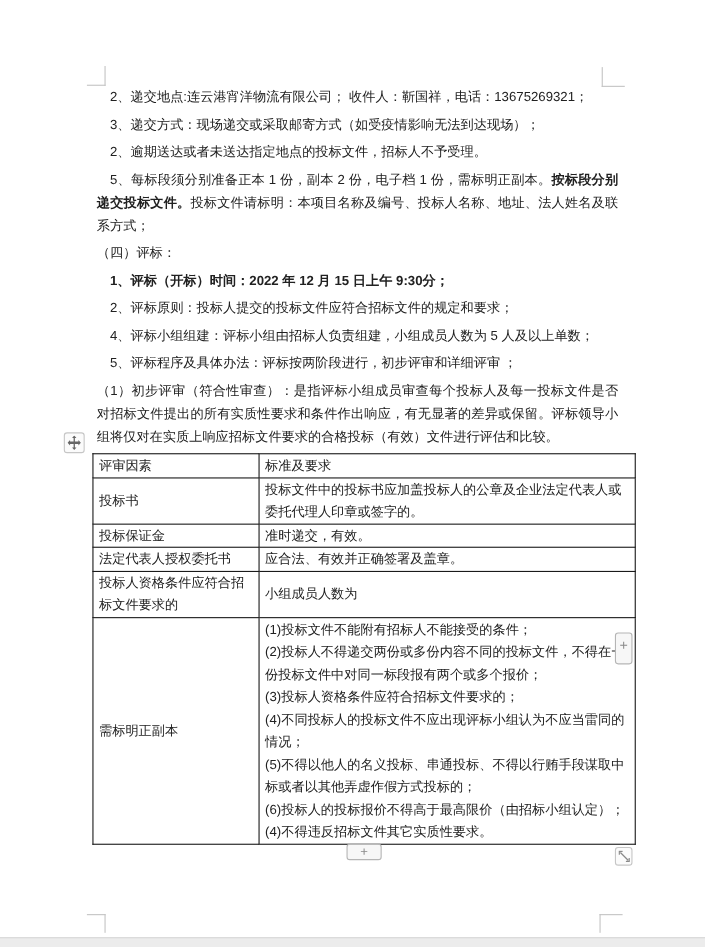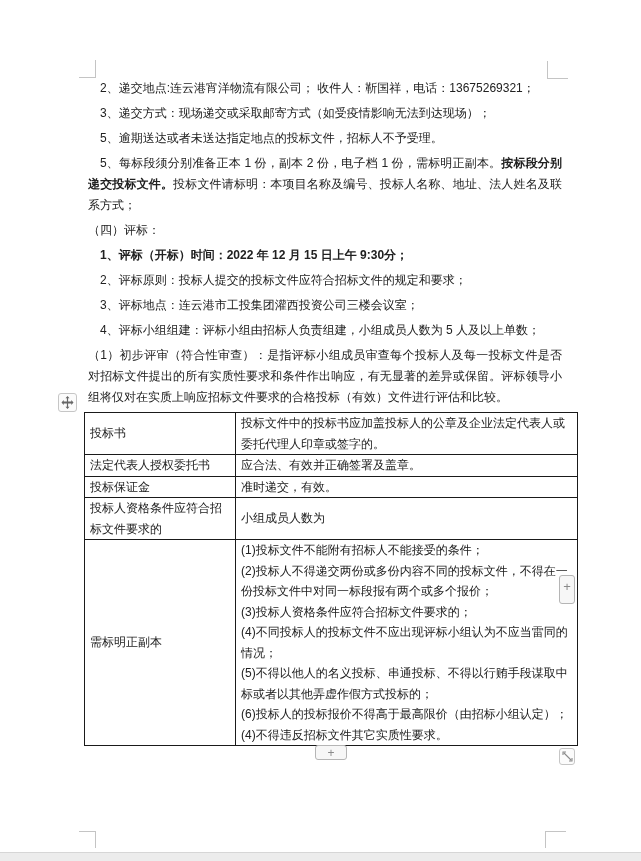--- a/index.html
+++ b/index.html
@@ -46,61 +46,65 @@
 
 <div class="mark tl"></div>
 <div class="mark tr"></div>
 <div class="mark bl"></div>
 <div class="mark br"></div>
 
 <div class="content">
   <div>
       <p class="para ind1"><span>2、递交地点:连云港宵洋物流有限公司； 收件人：靳国祥，电话：13675269321；</span></p>
       <p class="para ind1"><span>3、递交方式：现场递交或采取邮寄方式（如受疫情影响无法到达现场）；</span></p>
-      <p class="para ind1"><span>5、逾期送达或者未送达指定地点的投标文件，招标人不予受理。</span></p>
+      <p class="para ind1"><span>2、逾期送达或者未送达指定地点的投标文件，招标人不予受理。</span></p>
       <p class="para ind1"><span>5、每标段须分别准备正本 1 份，副本 2 份，电子档 1 份，需标明正副本。</span><span class="b">按标段分别递交投标文件。</span><span>投标文件请标明：本项目名称及编号、投标人名称、地址、法人姓名及联系方式；</span></p>
       <p class="para"><span>（四）评标：</span></p>
       <p class="para ind1"><span class="b">1、评标（开标）时间：2022 年 12 月 15 日上午 9:30分；</span></p>
       <p class="para ind1"><span>2、评标原则：投标人提交的投标文件应符合招标文件的规定和要求；</span></p>
-      <p class="para ind1"><span>3、评标地点：连云港市工投集团灌西投资公司三楼会议室；</span></p>
       <p class="para ind1"><span>4、评标小组组建：评标小组由招标人负责组建，小组成员人数为 5 人及以上单数；</span></p>
+      <p class="para ind1"><span>5、评标程序及具体办法：评标按两阶段进行，初步评审和详细评审 ；</span></p>
       <p class="para"><span>（1）初步评审（符合性审查）：是指评标小组成员审查每个投标人及每一投标文件是否对招标文件提出的所有实质性要求和条件作出响应，有无显著的差异或保留。评标领导小组将仅对在实质上响应招标文件要求的合格投标（有效）文件进行评估和比较。</span></p>
     </div>
 
   <div class="tblwrap">
     <div class="ctl move" title="">
       <span style="display:flex">
         <svg width="13" height="13" viewBox="0 0 13 13">
             <path d="M6.5 0l2 2.2H7.1v3.2h3.2V4l2.2 2.5-2.2 2.5V7.6H7.1v3.2h1.4l-2 2.2-2-2.2h1.4V7.6H2.7V9L.5 6.5 2.7 4v1.4h3.2V2.2H4.5z" fill="#666"></path>
           </svg>
       </span>
     </div>
 
     <table class="doc">
       <colgroup>
           <col style="width:151px">
           <col>
         </colgroup>
       <tbody>
           <tr>
+            <th>评审因素</th>
+            <th>标准及要求</th>
+          </tr>
+          <tr>
             <td>投标书</td>
             <td class="req-cell">
               <div>投标文件中的投标书应加盖投标人的公章及企业法定代表人或委托代理人印章或签字的。</div>
             </td>
           </tr>
           <tr>
+            <td>投标保证金</td>
+            <td class="req-cell">
+              <div>准时递交，有效。</div>
+            </td>
+          </tr>
+          <tr>
             <td>法定代表人授权委托书</td>
             <td class="req-cell">
               <div>应合法、有效并正确签署及盖章。</div>
-            </td>
-          </tr>
-          <tr>
-            <td>投标保证金</td>
-            <td class="req-cell">
-              <div>准时递交，有效。</div>
             </td>
           </tr>
           <tr>
             <td>投标人资格条件应符合招标文件要求的</td>
             <td class="req-cell">
               <div>小组成员人数为</div>
             </td>
           </tr>
           <tr>
             <td>需标明正副本</td>

